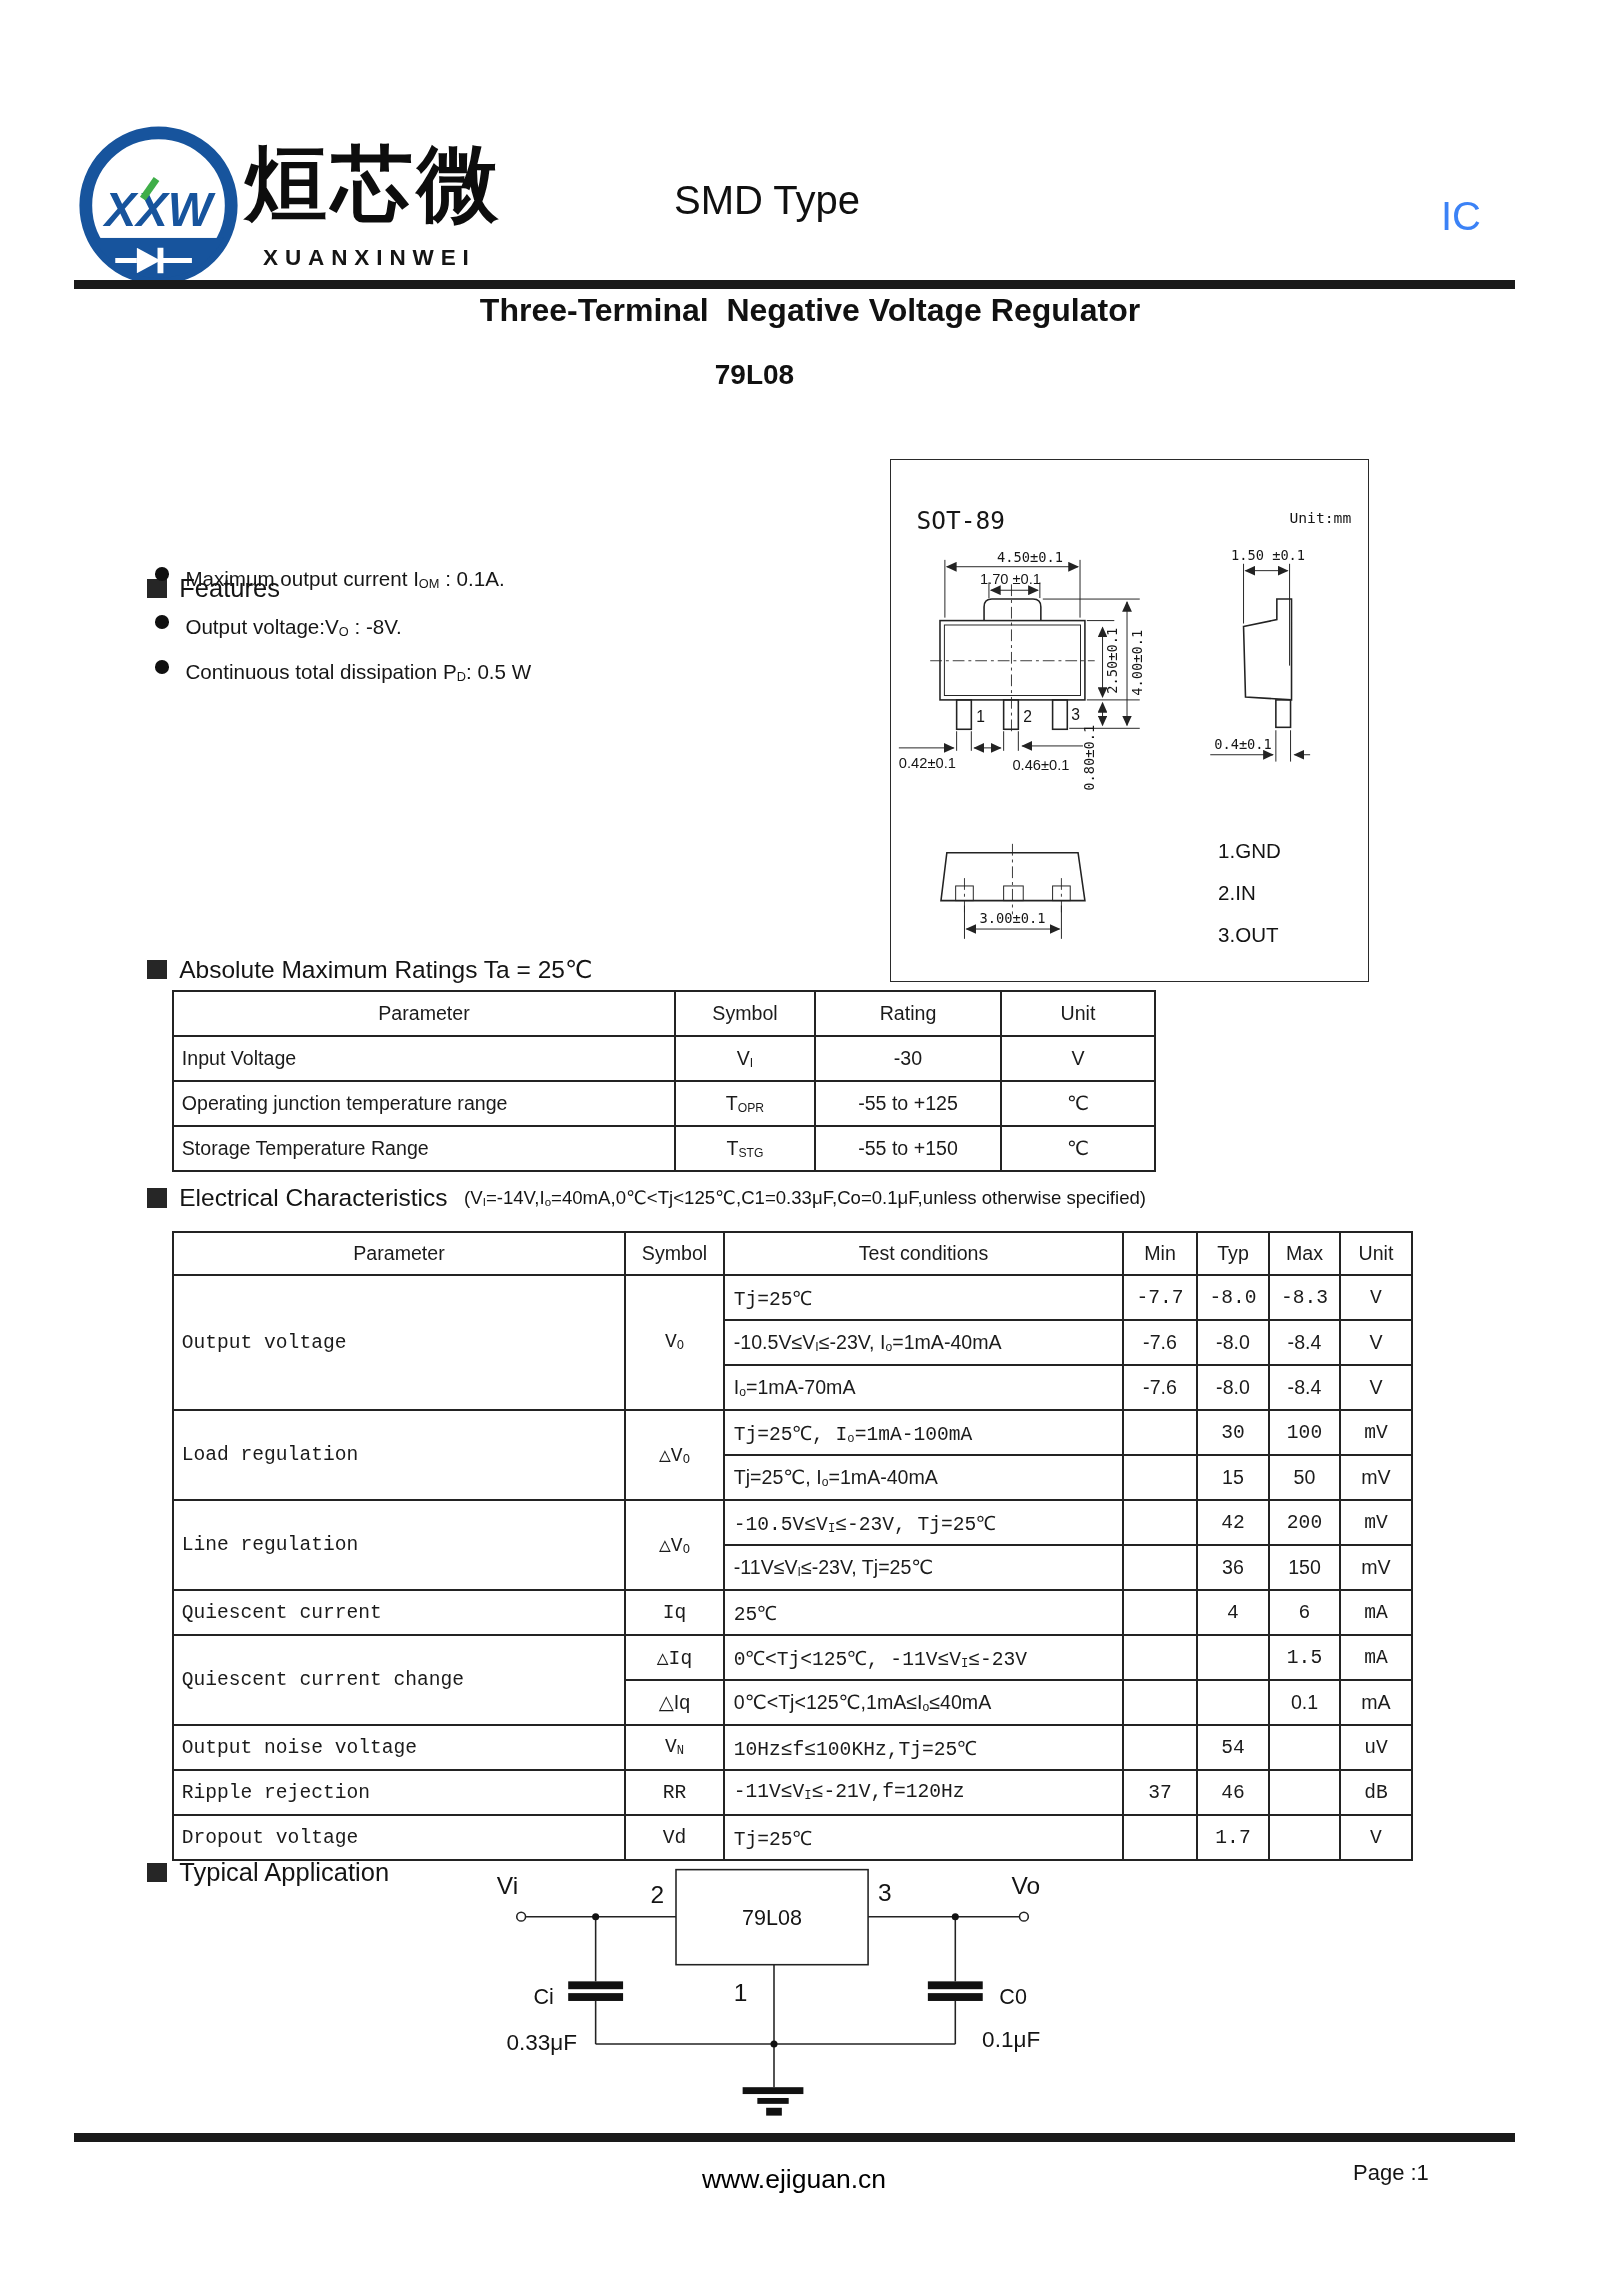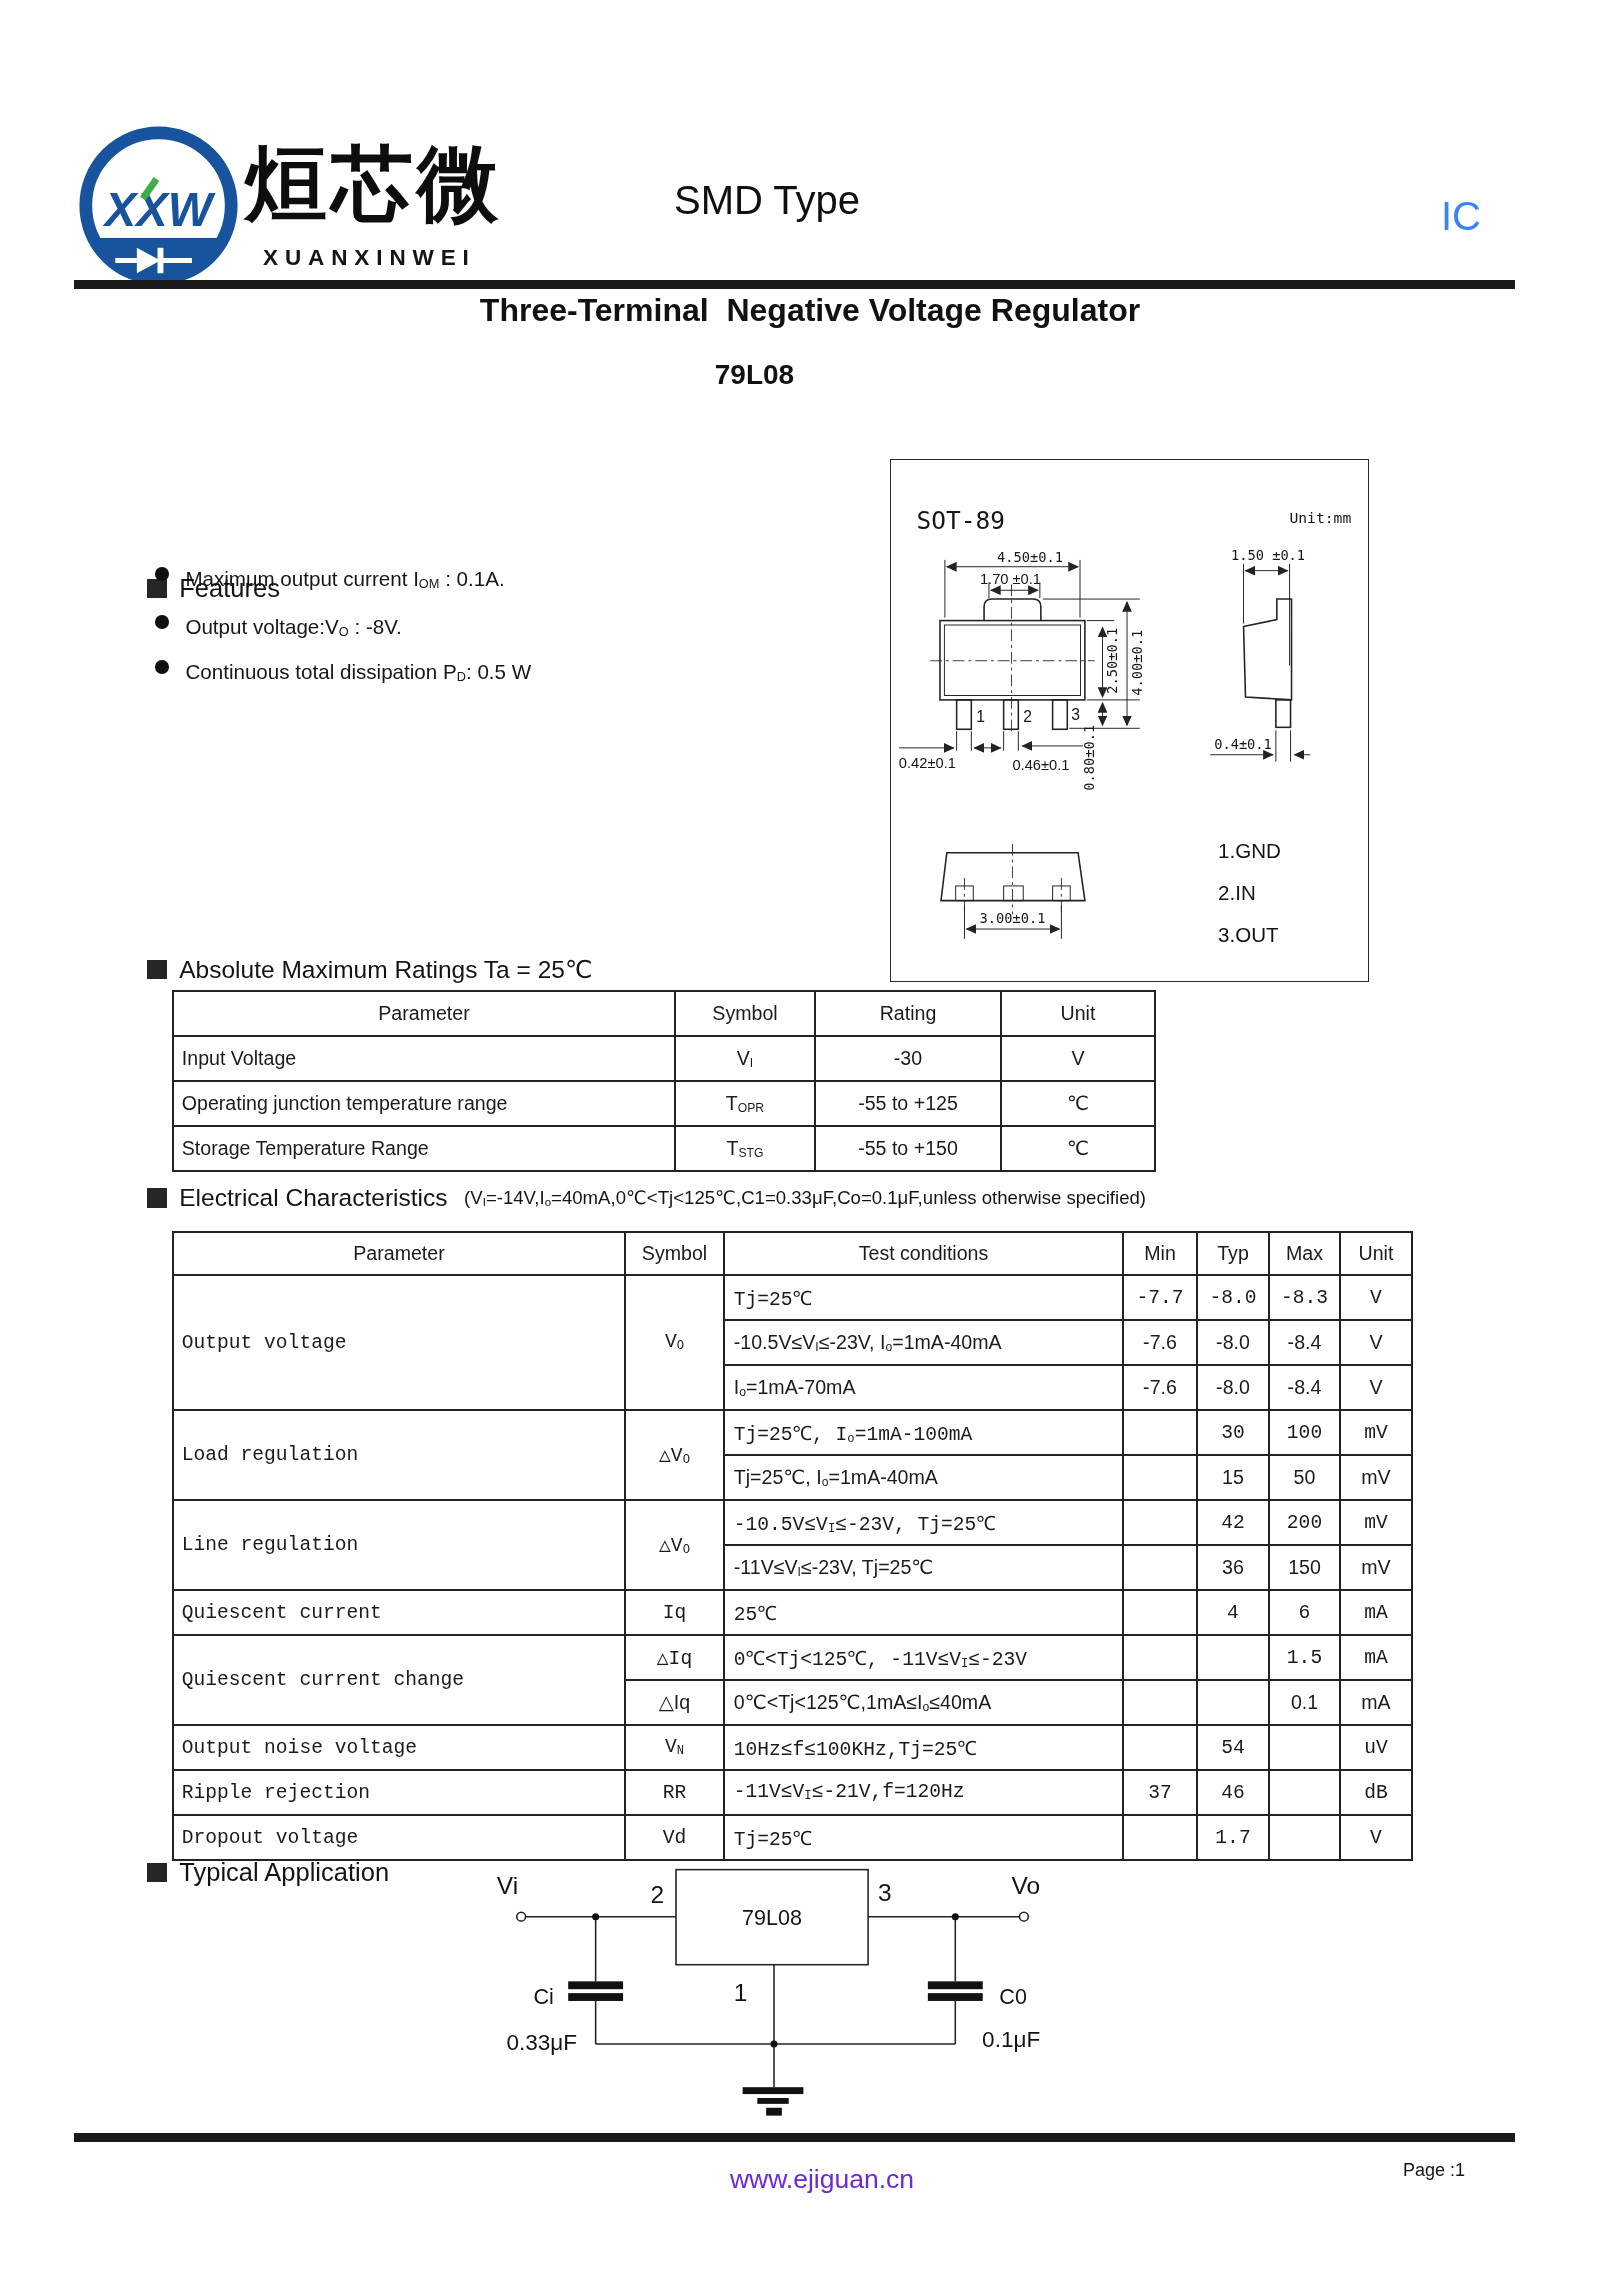--- a/index.html
+++ b/index.html
@@ -61,22 +61,22 @@
   .dimtxt{font-family:"DejaVu Sans Mono","Liberation Mono",monospace;font-size:14px;fill:#161616;}
   .dimtxt2{font-family:"Liberation Sans","DejaVu Sans",sans-serif;font-size:15px;fill:#161616;}
   .lbltxt{font-family:"Liberation Sans","DejaVu Sans",sans-serif;fill:#141414;}
   .mono{font-family:"DejaVu Sans Mono","Liberation Mono",monospace;fill:#161616;}
   .blk{fill:#111;stroke:none;}
 
   
   .circuit text{fill:#141414;}
 
   
-  .footer-url{left:0;top:2164px;width:1588px;text-align:center;font-size:26.5px;color:#6d28d9;padding-left:28px;}
-  .footer-page{left:1353px;top:2160px;width:162px;text-align:center;font-size:18px;color:#141414;}
+  .footer-url{left:0;top:2164px;width:1588px;text-align:center;font-size:26.5px;color:#000000;}
+  .footer-page{left:1353px;top:2160px;width:162px;text-align:left;font-size:22px;color:#141414;}
 </style>
 </head>
 <body>
 
 <svg class="abs" style="left:72px;top:122px;" width="173" height="169" viewBox="0 0 176 172">
   <circle cx="88" cy="85" r="74" fill="#ffffff" stroke="#17549d" stroke-width="13"></circle>
   <clipPath id="logoclip">
       <circle cx="88" cy="85" r="74"></circle>
     </clipPath>
   <text x="88" y="106" text-anchor="middle" font-size="48" font-weight="bold" font-style="italic" fill="#17549d" font-family="Liberation Sans, DejaVu Sans, sans-serif">XXW</text>

